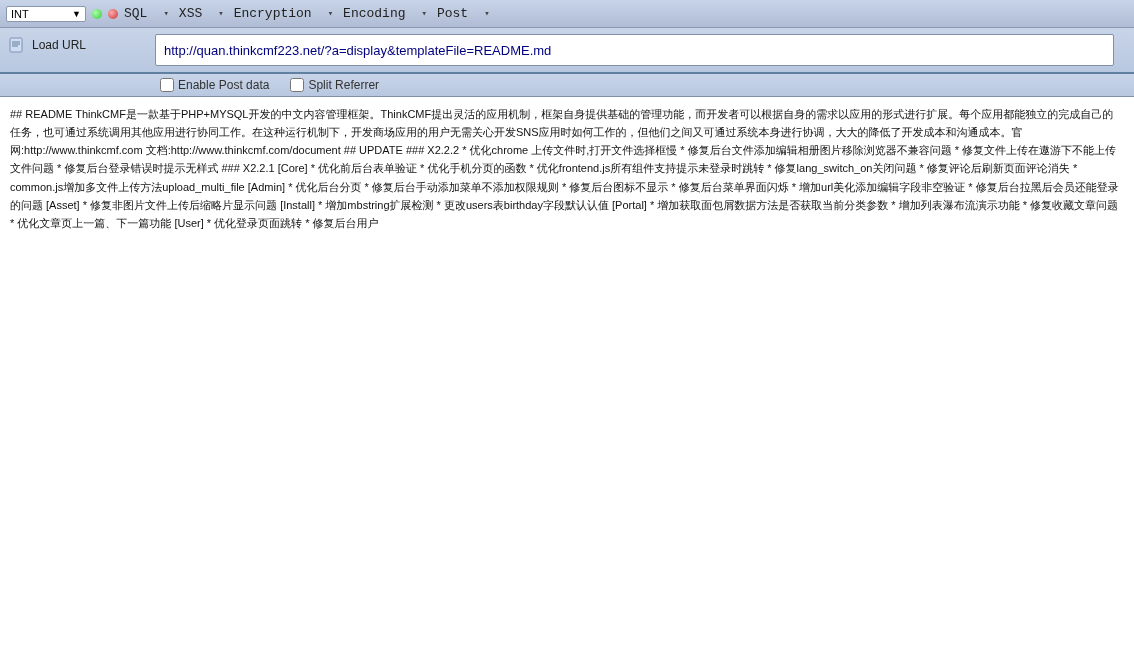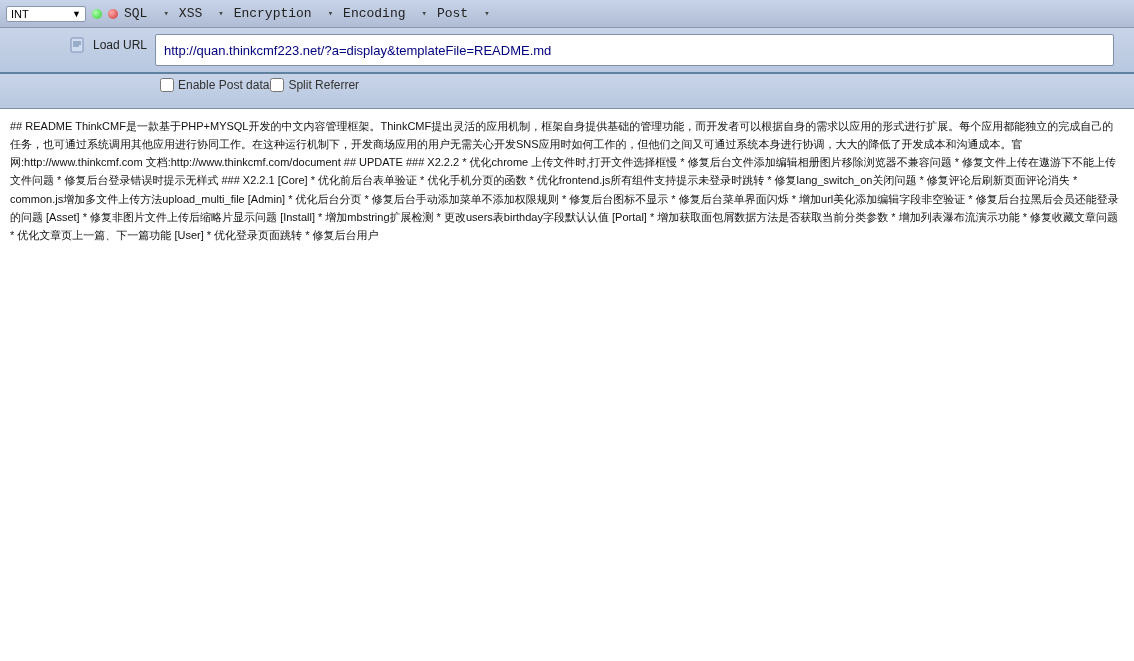--- a/index.html
+++ b/index.html
@@ -79,21 +79,20 @@
       padding: 4px 0;
     }
 
     .left-buttons {
       display: flex;
       flex-direction: column;
       width: 155px;
       min-width: 155px;
       padding: 2px 4px;
       gap: 2px;
-      align-items: flex-end;
     }
 
     .url-btn {
       display: flex;
       align-items: center;
       gap: 6px;
       padding: 2px 4px;
       font-size: 12px;
       color: #222;
       cursor: pointer;
@@ -121,22 +120,22 @@
       background: white;
       color: #000080;
     }
 
     
     .checkbox-row {
       display: flex;
       align-items: flex-end;
       background: linear-gradient(to bottom, #c8d4e8, #b8c8e0);
       border-bottom: 1px solid #8090a8;
-      padding: 4px 8px 16px 160px;
-      gap: 1px;
+      padding: 4px 8px 4px 160px;
+      gap: 21px;
     }
 
     .checkbox-label {
       display: flex;
       align-items: center;
       gap: 4px;
       font-size: 12px;
       color: #333;
       cursor: pointer;
     }

